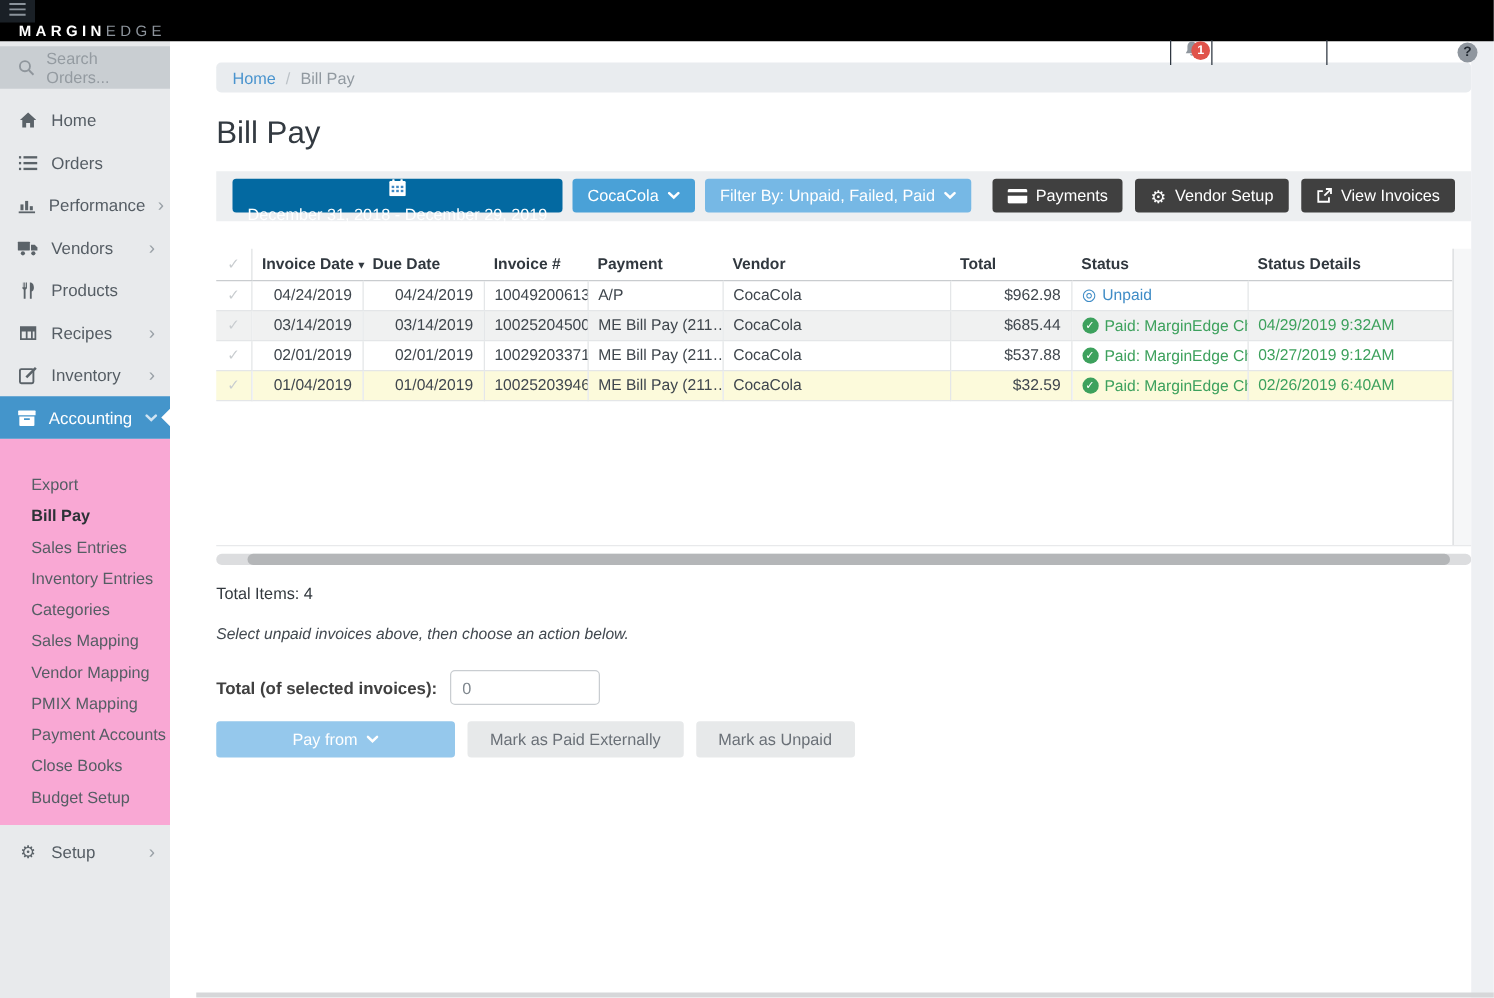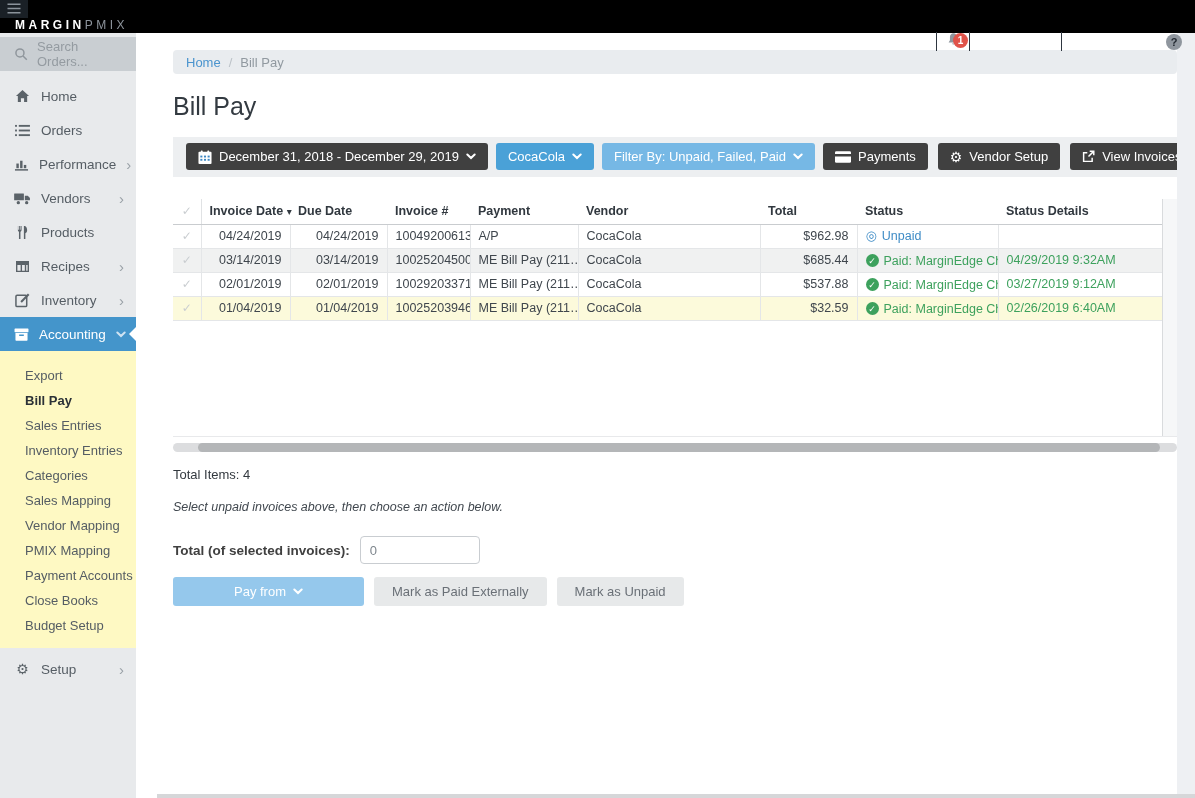--- a/index.html
+++ b/index.html
@@ -36,21 +36,21 @@
     gap:10px; color:#555d64; font-size:13.5px; cursor:pointer; }
   .nav-item .icn { width:17px; display:flex; justify-content:center; color:#5b6369; }
   .nav-item .icn svg { display:block; }
   .nav-lbl { flex:1; }
   .nav-chev { color:#9aa1a7; font-size:15px; line-height:1; }
   .chev-down svg { display:block; color:#cfe3f2; }
   .nav-item.active { background:#4495cb; color:#fff; }
   .nav-item.active .icn { color:#fff; }
   .notch { position:absolute; right:0; top:50%; margin-top:-7px; width:0; height:0;
     border-top:7px solid transparent; border-bottom:7px solid transparent; border-right:7px solid #ffffff; }
-  .side-sub { background:#fef9c3; padding:12px 0 10px 0; }
+  .side-sub { background:#f9a8d4; padding:24px 0 10px 0; }
   .sub-item { height:25px; display:flex; align-items:center; padding-left:25px; font-size:13px;
     color:#555d64; cursor:pointer; }
   .sub-item.active { font-weight:700; color:#2c3237; }
   .setup-item { margin-top:4px; }
   .gear-glyph { font-size:14px; line-height:1; }
 
   
   .main { margin-left:157px; width:1038px; height:765px; margin-top:33px; background:#fff;
     padding:17px 18px 0 16px; position:relative; }
   .right-gutter { position:fixed; top:33px; right:0; width:18px; bottom:0; background:#eef0f3; z-index:45; }
@@ -62,21 +62,21 @@
   .bc-sep { color:#bcc2c7; }
   .bc-current { color:#9199a0; }
 
   .page-title { margin:18px 0 16px 0; font-size:25px; font-weight:400; color:#333a41; }
 
   .filter-panel { background:#edeff1; padding:6px 13px 7px 13px; }
   .filter-row { display:flex; align-items:center; gap:8px; }
   .btn { display:inline-flex; align-items:center; gap:7px; height:27px; border:none; border-radius:3px;
     color:#fff; font-size:13px; padding:0 12px; cursor:pointer; font-family:inherit; white-space:nowrap; }
   .btn svg { display:block; }
-  .btn-date { background:#404040; }
+  .btn-date { background:#0369a1;flex-direction:column; }
   .btn-vendor { background:#4aa1d7; }
   .btn-filter { background:#76b8e5; }
   .right-actions { margin-left:auto; display:flex; gap:10px; }
   .btn-action { background:#404040; }
   .caret { display:flex; }
   .search-row { position:relative; margin-top:7px; }
   .search-input { width:100%; height:28px; border:1px solid #d5d8db; border-radius:3px; background:#fff;
     font-size:13px; color:#3f464d; padding:0 30px 0 10px; font-family:inherit; outline:none; }
   .search-input::placeholder { color:#8c9399; }
   .search-mag { position:absolute; right:9px; top:6px; color:#a9b0b6; cursor:pointer; }
@@ -129,21 +129,21 @@
 <body>
 
 <div class="topbar">
   <div class="tb-burger">
     <span class="icn"><svg width="14" height="11" viewBox="0 0 14 11" fill="none" stroke="currentColor" stroke-width="1.5">
           <path d="M0.5 1.2h13M0.5 5.5h13M0.5 9.8h13"></path>
         </svg></span>
   </div>
   <div class="tb-logo">
     <span class="logo-bold">MARGIN</span>
-      <span class="logo-light">PMIX</span>
+      <span class="logo-light">EDGE</span>
   </div>
   <div class="tb-right">
     <div class="tb-bell">
       <span class="icn"><svg width="15" height="15" viewBox="0 0 16 16" fill="currentColor">
             <path d="M8 1.2 C5.7 1.2 4.2 3 4.2 5.4 V8.8 L2.8 11.2 H13.2 L11.8 8.8 V5.4 C11.8 3 10.3 1.2 8 1.2 Z"></path>
             <path d="M6.3 12.2 a1.8 1.8 0 0 0 3.4 0 Z"></path>
           </svg></span>
       <span class="badge">1</span>
     </div>
     <div class="tb-spacer"></div>

